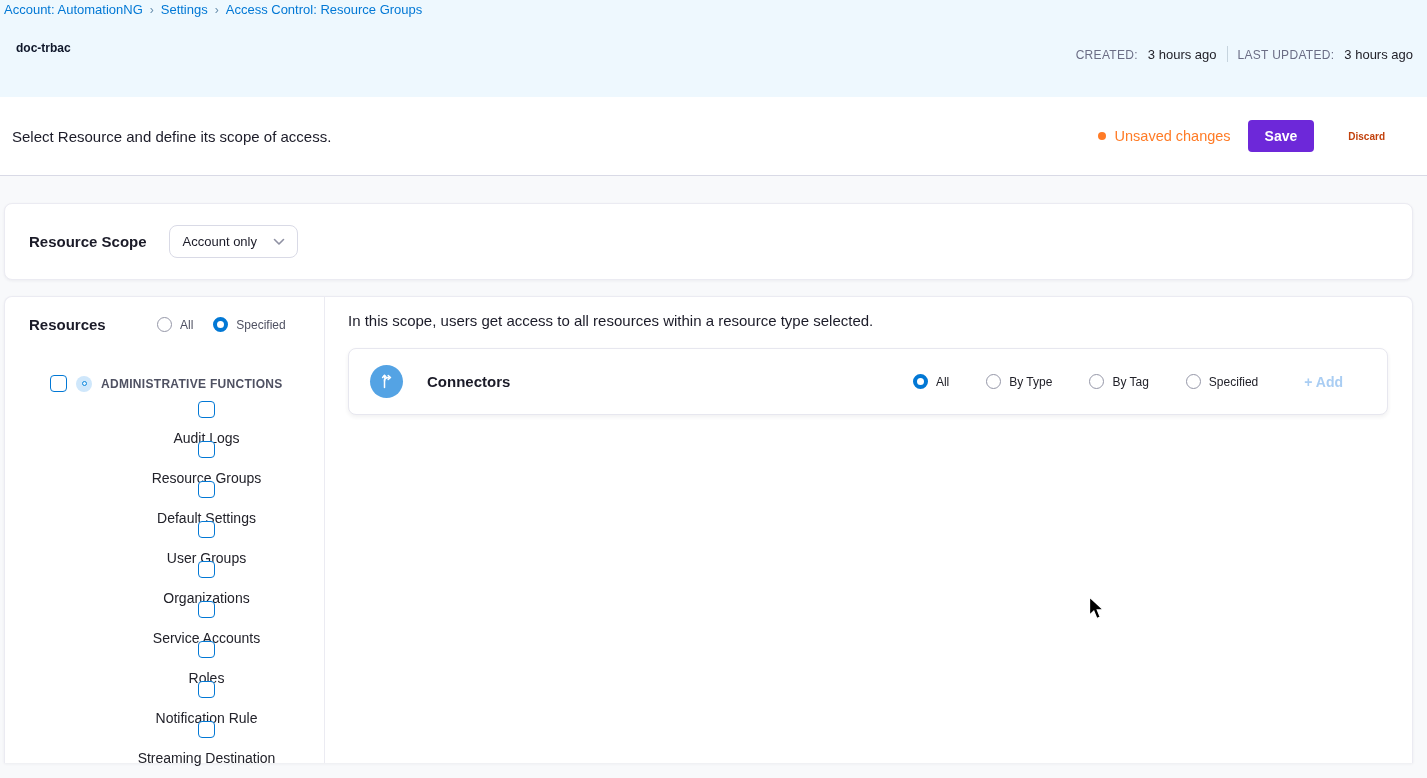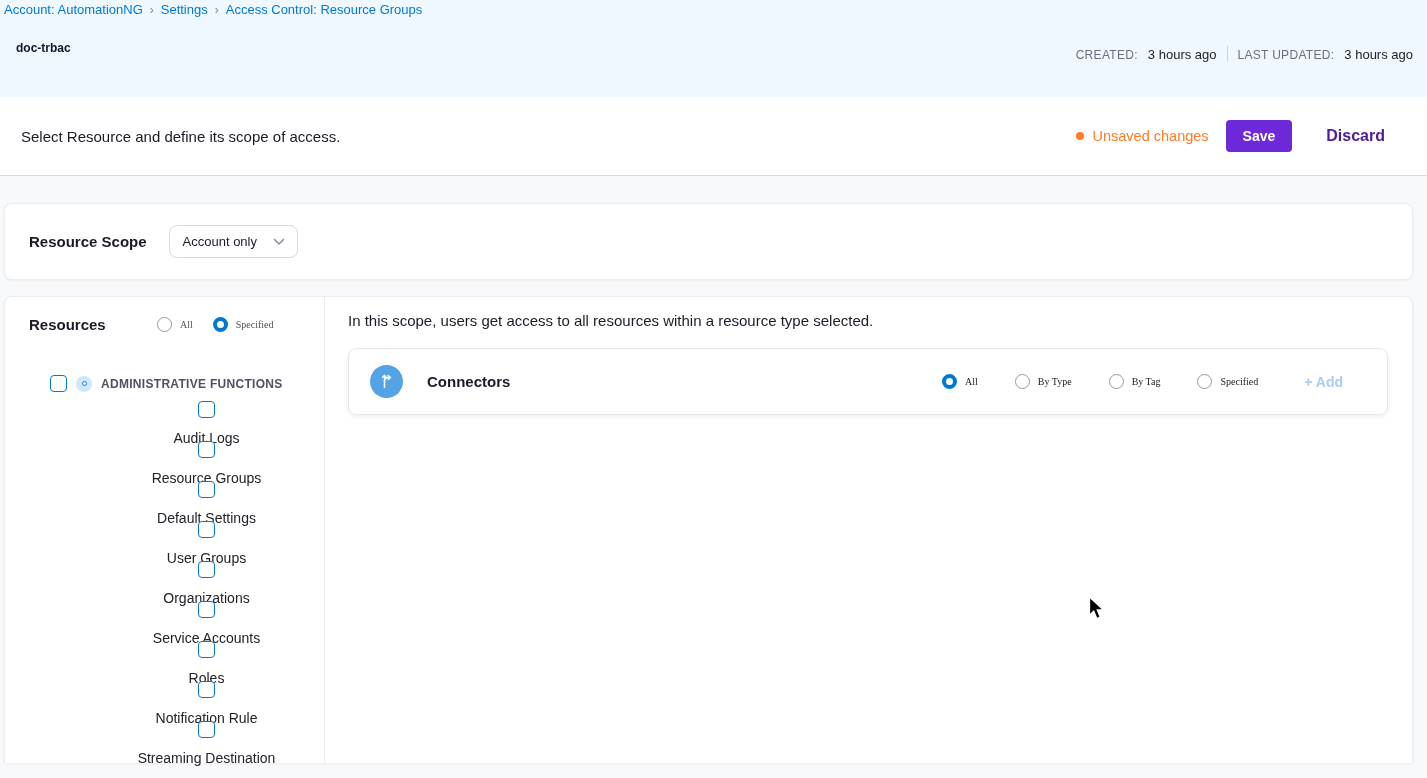--- a/index.html
+++ b/index.html
@@ -36,37 +36,37 @@
   }
   .header-meta .meta-label { color:#6b6d85; font-size:12px; letter-spacing:.3px; }
   .header-meta .meta-divider { width:1px; height:16px; background:#c6d4de; }
 
   
   .toolbar {
     background:#ffffff;
     height:79px;
     border-bottom:1px solid #d9dae6;
     display:flex; align-items:center;
-    padding:0 30px 0 21px;
+    padding:0 30px 0 12px;
   }
   .toolbar-desc { font-size:15px; color:#1b1b28; }
   .toolbar-right { margin-left:auto; display:flex; align-items:center; }
   .unsaved { display:flex; align-items:center; gap:9px; color:#ff7b26; font-size:14.5px; }
   .unsaved-dot { width:8px; height:8px; border-radius:50%; background:#ff7b26; }
   .btn-save {
     margin-left:17px;
     background:#6d28d9; color:#ffffff;
     border:none; border-radius:4px;
     font-family:inherit; font-size:14px; font-weight:700;
     padding:8px 17px; cursor:pointer;
   }
   .btn-discard {
     margin-left:22px;
     background:transparent; border:none;
-    font-family:inherit; font-size:16px; font-weight:700; color:#4c1d95;
+    font-family:inherit; font-size:10px; font-weight:700; color:#c2410c;
     padding:8px 12px; cursor:pointer;
   }
 
   
   .card {
     background:#ffffff;
     border:1px solid #ebebf2;
     border-radius:8px;
     box-shadow:0 1px 3px rgba(40,41,61,.06);
     margin-left:4px; margin-right:14px;
@@ -97,21 +97,21 @@
   .res-left {
     width:320px; flex:0 0 320px;
     border-right:1px solid #ebebf2;
     padding-top:19px;
     position:relative;
   }
   .res-header { display:flex; align-items:center; padding-left:24px; }
   .res-title { font-size:15px; font-weight:700; color:#1b1b28; width:104px; }
   .radio-group { display:flex; align-items:center; gap:20px; margin-left:24px; }
   .radio-opt { display:flex; align-items:center; gap:8px; cursor:pointer; }
-  .radio-opt .opt-label { font-size:10px; color:#4f5162;font-family:Liberation Serif, serif; }
+  .radio-opt .opt-label { font-size:12px; color:#4f5162; }
   .radio {
     width:15px; height:15px; border-radius:50%;
     border:1.5px solid #9597a8; background:#ffffff; flex:0 0 auto;
   }
   .radio.selected { border:4.5px solid #0278d5; }
 
   .category-row {
     margin-top:42px; margin-left:45px;
     display:flex; align-items:center; gap:9px;
   }

